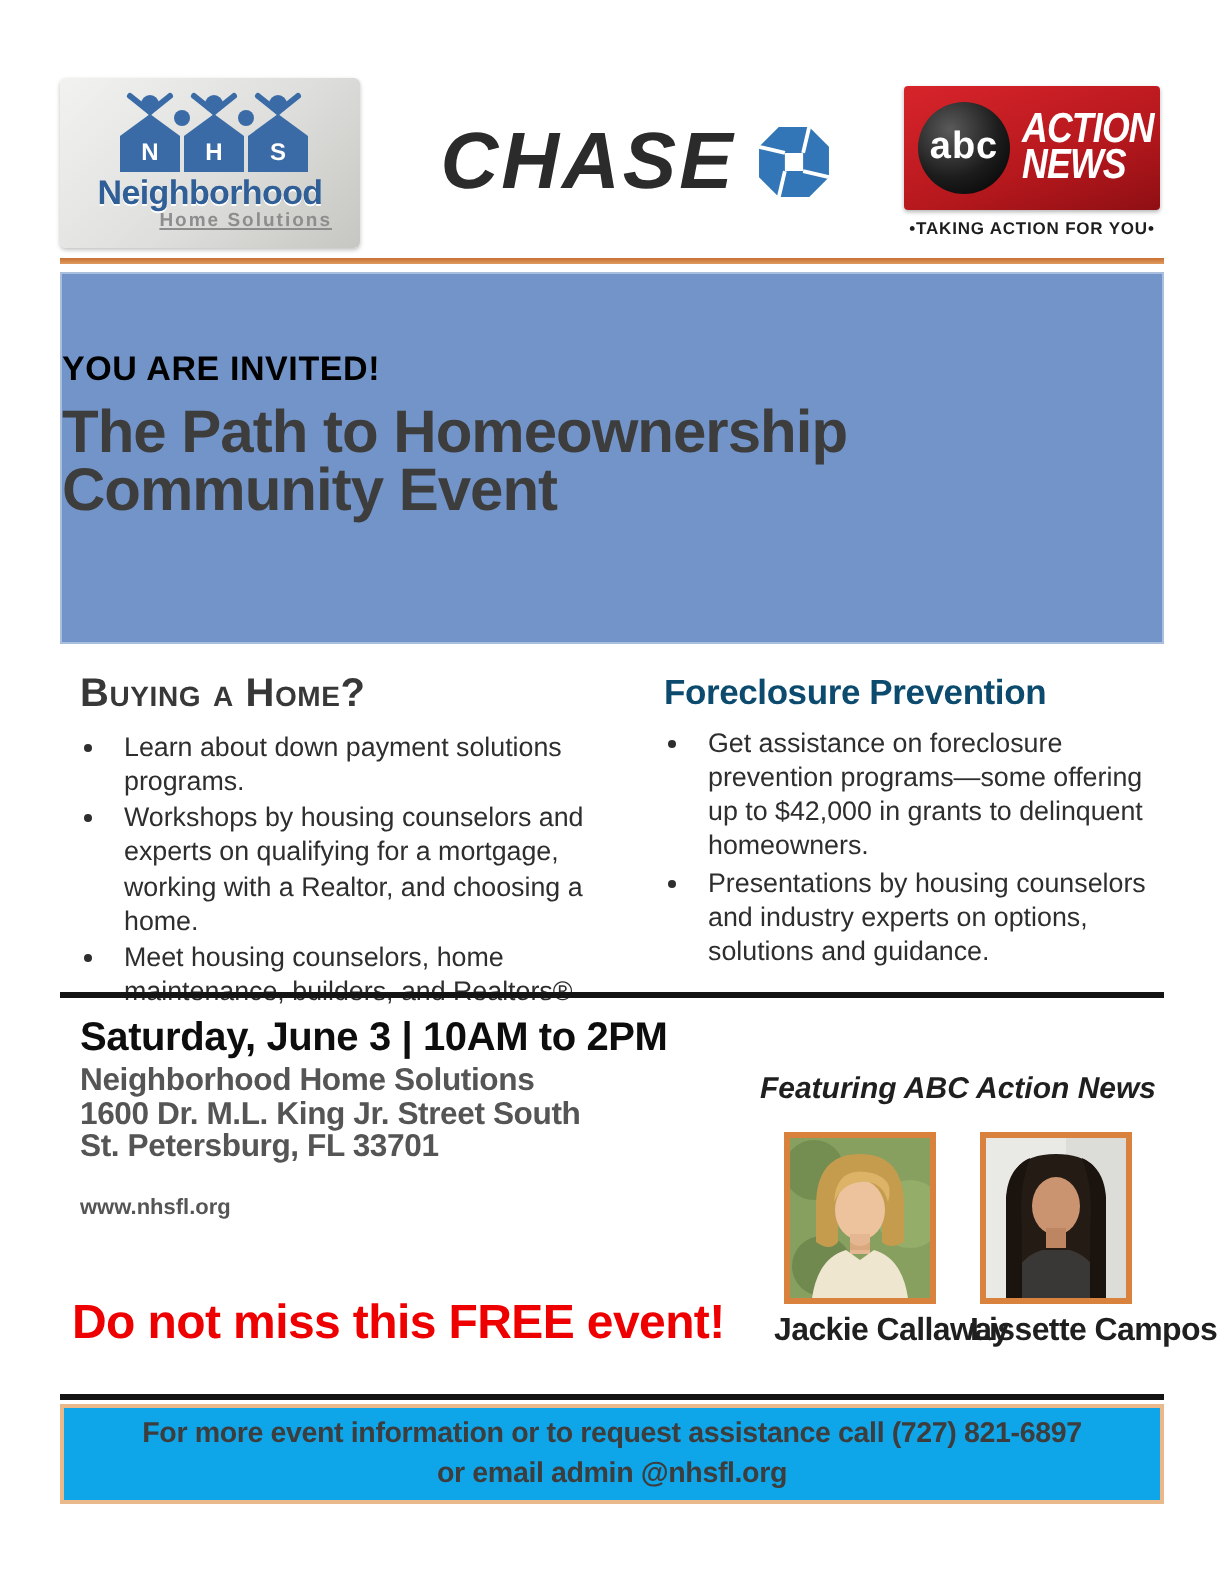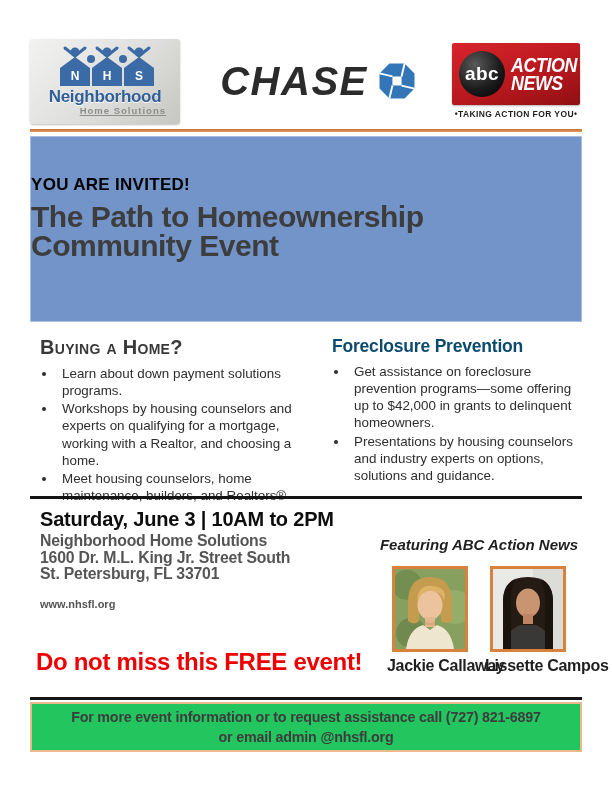--- a/index.html
+++ b/index.html
@@ -70,21 +70,21 @@
   .featuring-heading{font-size:15px;font-weight:bold;font-style:italic;color:#1f1f1f;}
   .photos{margin-top:13px;display:flex;justify-content:center;gap:12px;}
   .photo-fig{width:86px;}
   .photo-frame{width:70px;height:80px;border:3px solid #d9823e;margin:0 auto;background:#ddd;
                line-height:0;}
   .photo-frame svg{width:70px;height:80px;}
   .photo-caption{margin-top:5px;font-size:16px;font-weight:bold;color:#1f1f1f;
                  letter-spacing:-0.3px;white-space:nowrap;}
 
   
-  .footer-bar{position:absolute;top:702px;left:30px;right:30px;height:50px;background:#22c55e;
+  .footer-bar{position:absolute;top:702px;left:30px;right:30px;height:50px;background:#0ea5e9;
               border:2px solid #eab98b;box-sizing:border-box;text-align:center;
               display:flex;flex-direction:column;justify-content:center;}
   .footer-line{font-size:14.3px;font-weight:bold;color:#3d3d3d;letter-spacing:-0.2px;
                line-height:1.4;}
 </style>
 </head>
 <body>
 
 <div class="page">
 

